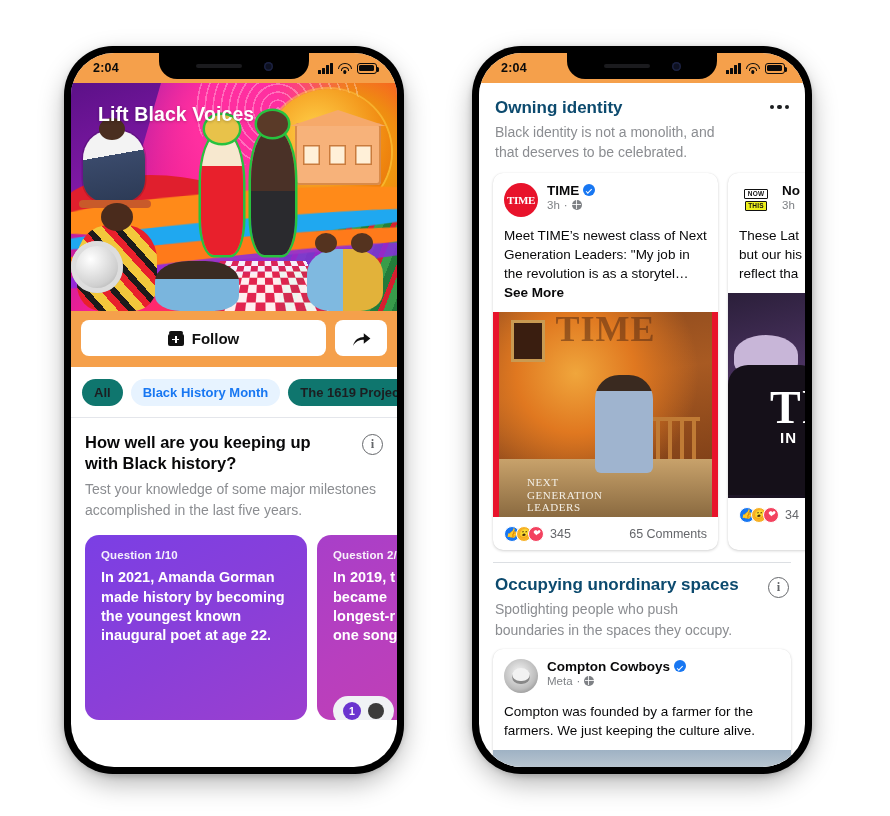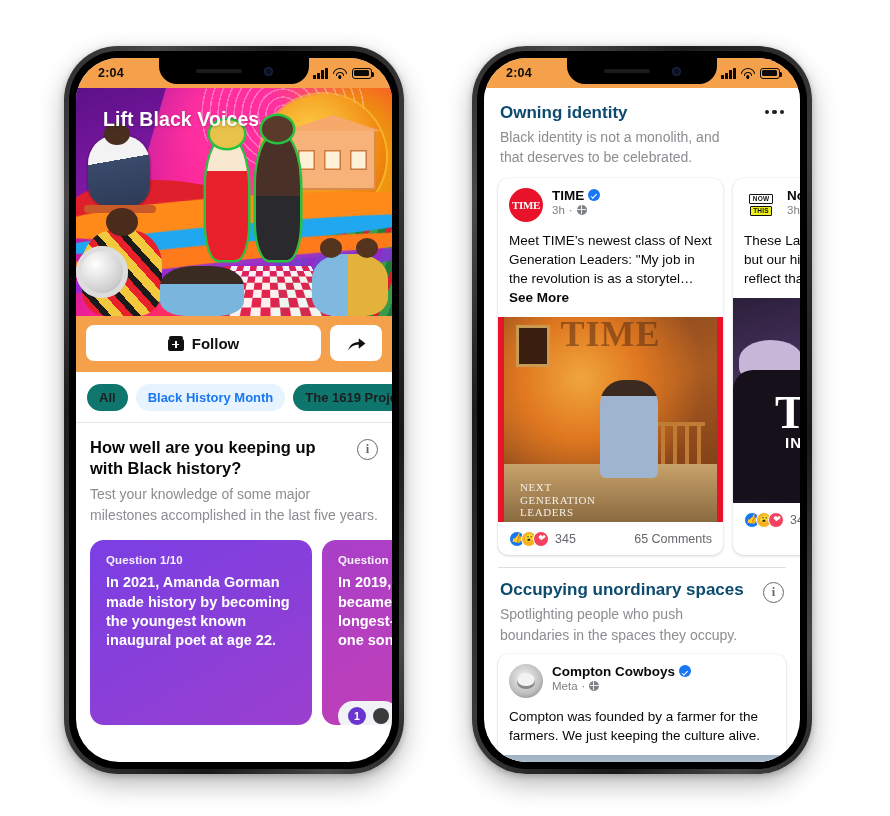--- a/index.html
+++ b/index.html
@@ -10,21 +10,20 @@
     overflow: hidden;
   }
   .stage { position: relative; width: 890px; height: 816px; background:#fff; }
 
   
   .phone {
     position: absolute;
     width: 340px; height: 728px;
     border-radius: 54px;
     background: linear-gradient(120deg,#2b2b2d 0%, #4a4a4d 12%, #1d1d1f 28%, #3a3a3c 52%, #18181a 74%, #47474a 90%, #232325 100%);
-    padding: 5px;
     box-shadow: 0 10px 26px rgba(0,0,0,.28), 0 2px 6px rgba(0,0,0,.22);
   }
   .phone.left { left: 64px; top: 46px; }
   .phone.right { left: 472px; top: 46px; }
 
   .phone-inner {
     position:relative;
     width: 100%; height: 100%;
     border-radius: 49px;
     background:#000;
@@ -218,21 +217,21 @@
     background:
       radial-gradient(circle at 36% 30%, #f0a63c 0%, #e07820 30%, transparent 62%),
       linear-gradient(170deg,#8d4a1e 0%, #a85a22 36%, #6d3413 100%);
     position:relative; border-left:6px solid #e8132b; border-right:6px solid #e8132b;
   }
   .time-cover .tm { position:absolute; left:0; right:0; top:-4px; text-align:center; font-family:"Liberation Serif", serif; font-size:36px; font-weight:bold; color:rgba(90,45,20,.55); letter-spacing:1px;}
   .time-cover .frame { position:absolute; left:12px; top:8px; width:34px; height:42px; background:#3a1e10; box-shadow: inset 0 0 0 3px #c99a52;}
   .time-cover .bed { position:absolute; left:0; right:0; bottom:0; height:58px; background: linear-gradient(180deg,#c8a26b,#8a6a40);}
   .time-cover .person { position:absolute; left:96px; bottom:44px; width:58px; height:98px; background: linear-gradient(180deg,#3a2a20 0 16%, #9fb4cf 16% 100%); border-radius:24px 24px 6px 6px;}
   .time-cover .rail { position:absolute; right:12px; bottom:52px; width:56px; height:48px; background: repeating-linear-gradient(90deg, #c07b35 0 4px, transparent 4px 12px); border-top:4px solid #c07b35;}
-  .time-cover .ngl { position:absolute; left:16px; bottom:4px; font-family:"Liberation Serif", serif; font-size:11px; line-height:1.12; color:#f3efe6; letter-spacing:.6px;}
+  .time-cover .ngl { position:absolute; left:28px; bottom:4px; font-family:"Liberation Serif", serif; font-size:11px; line-height:1.12; color:#f3efe6; letter-spacing:.6px;}
   .nt-cover { width:100%; height:100%; background: linear-gradient(165deg,#2b1f3a 0%, #4a3260 40%, #120e18 100%); position:relative;}
   .nt-cover .hat { position:absolute; left:6px; top:42px; width:64px; height:40px; border-radius:50% 50% 30% 30%; background:#c8b6d8;}
   .nt-cover .body { position:absolute; left:0; top:72px; width:92px; height:130px; background:#151019; border-radius:20px 20px 0 0;}
   .nt-cover .bigT { position:absolute; left:42px; top:88px; font-family:"Liberation Serif", serif; font-size:46px; font-weight:bold; color:#fff; letter-spacing:1px;}
   .nt-cover .inlabel { position:absolute; left:52px; top:136px; font-size:15px; font-weight:bold; color:#fff; letter-spacing:1px;}
 
   .post-foot {
     height:33px; display:flex; align-items:center; justify-content:space-between;
     padding: 0 11px; font-size:12.5px; color:#65676b;
   }

